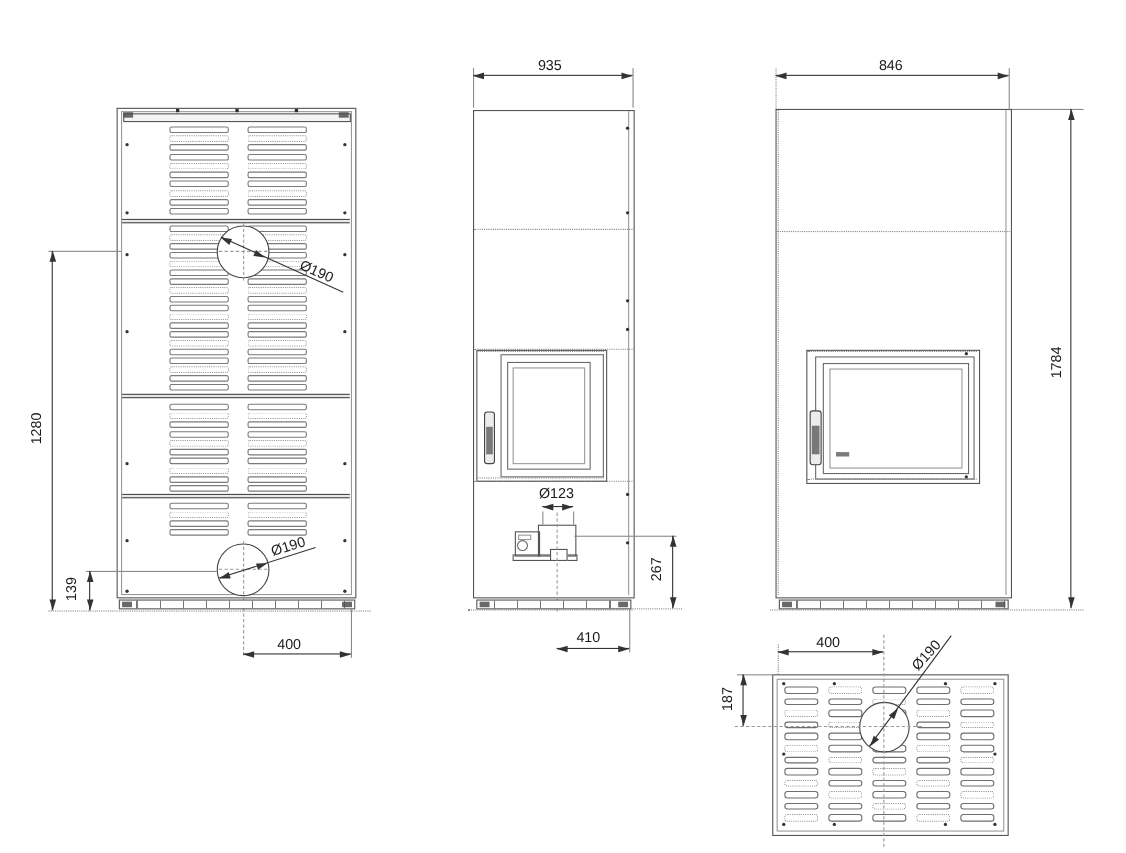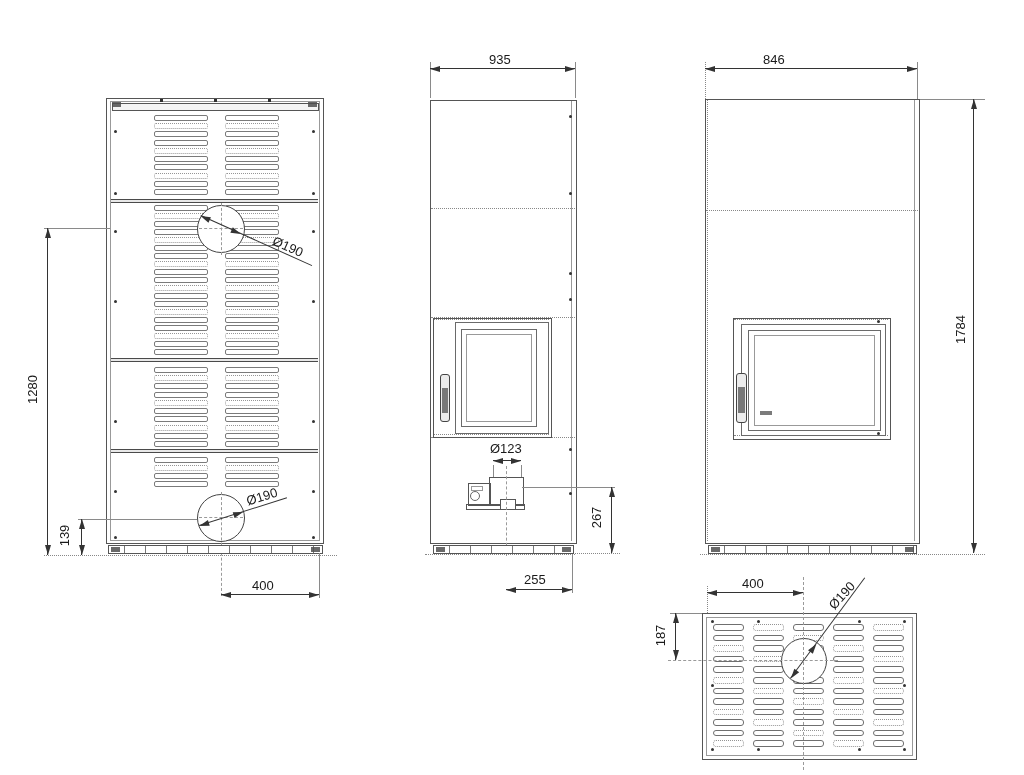--- a/index.html
+++ b/index.html
@@ -304,21 +304,21 @@
       </div>
       <span class="txt r90" style="left:586px;top:510px;">267</span>
     </div>
 
     <div>
       <div class="vl ext" style="left:572px;top:554px;height:39px;"></div>
       <div class="hl dim" style="left:506px;top:589px;width:66px;">
         <span class="ah ah-l" style="left:0;top:-3px;"></span>
         <span class="ah ah-r" style="right:0;top:-3px;"></span>
       </div>
-      <span class="txt" style="left:524px;top:572px;">255</span>
+      <span class="txt" style="left:524px;top:572px;">410</span>
     </div>
 
     <div class="plinth" style="left:433px;top:545px;width:139px;">
       <div class="cap" style="left:2px;"></div>
         <div class="cap" style="right:2px;"></div>
     </div>
     <div class="hl dot" style="left:425px;top:554px;width:150px;"></div>
   </div>
 
   <div>
@@ -346,21 +346,21 @@
     </div>
     <div class="hl dot" style="left:700px;top:554px;width:285px;"></div>
 
     <div>
       <div class="vl dot" style="left:705px;top:62px;height:37px;"></div>
       <div class="vl ext" style="left:917px;top:62px;height:37px;"></div>
       <div class="hl dim" style="left:705px;top:68px;width:212px;">
         <span class="ah ah-l" style="left:0;top:-3px;"></span>
         <span class="ah ah-r" style="right:0;top:-3px;"></span>
       </div>
-      <span class="txt" style="left:763px;top:52px;">846</span>
+      <span class="txt" style="left:799px;top:52px;">846</span>
     </div>
 
     <div>
       <div class="hl ext" style="left:920px;top:99px;width:65px;"></div>
       <div class="vl dim" style="left:973px;top:99px;height:454px;">
         <span class="ah ah-u" style="left:-3px;top:0;"></span>
         <span class="ah ah-d" style="left:-3px;bottom:0;"></span>
       </div>
       <span class="txt r90" style="left:946px;top:322px;">1784</span>
     </div>

